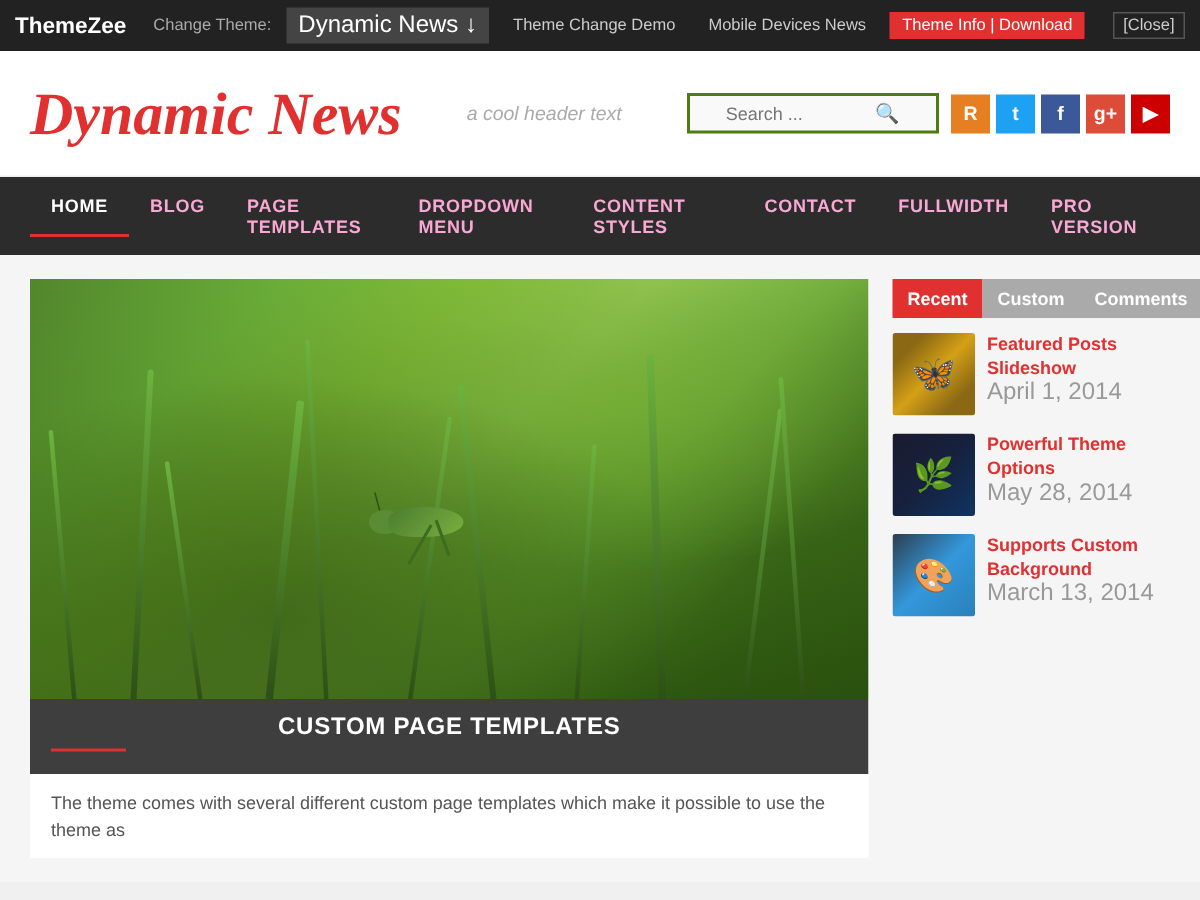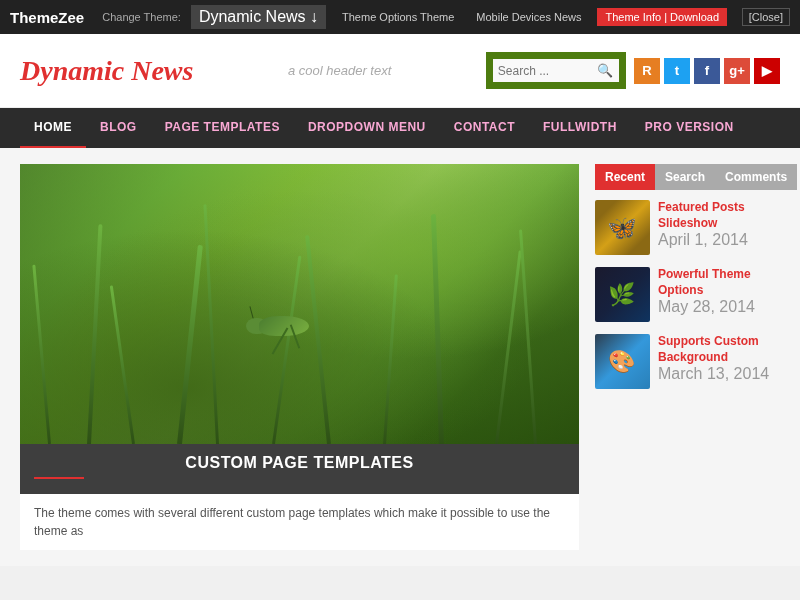--- a/index.html
+++ b/index.html
@@ -51,41 +51,41 @@
     
     .site-header {
       background: #fff;
       padding: 18px 20px;
       display: flex;
       align-items: center;
       justify-content: space-between;
       border-bottom: 1px solid #eee;
     }
     .site-title {
-      font-size: 28px;
+      font-size: 40px;
       font-weight: bold;
       color: #e03030;
       font-family: Georgia, serif;
       font-style: italic;
     }
     .header-middle {
       color: #aaa;
       font-size: 13px;
       font-style: italic;
     }
     .header-right {
       display: flex;
       align-items: center;
       gap: 8px;
     }
     .search-box {
       display: flex;
       align-items: center;
-      border: 7px solid #4d7c0f;
-      padding: 4px 5px;
+      border: 2px solid #4d7c0f;
+      padding: 4px 24px;
       background: #f9f9f9;
     }
     .search-box input {
       border: none;
       background: transparent;
       font-size: 12px;
       outline: none;
       width: 100px;
       color: #999;
     }
@@ -355,21 +355,21 @@
       margin-top: 3px;
     }
   </style>
 </head>
 <body>
 
 <div class="top-bar">
   <span class="logo">ThemeZee</span>
   <span class="change-theme-label">Change Theme:</span>
   <button class="theme-btn">Dynamic News ↓</button>
-  <a class="top-link">Theme Options Theme</a>
+  <a class="top-link">Theme Change Demo</a>
   <a class="top-link">Mobile Devices News</a>
   <a class="top-link" style="background:#e03030;color:#fff;padding:3px 8px;">Theme Info | Download</a>
   <span class="close-btn">[Close]</span>
 </div>
 
 <div class="site-header">
   <div class="site-title">Dynamic News</div>
   <div class="header-middle">a cool header text</div>
   <div class="header-right">
     <div class="search-box">
@@ -392,20 +392,23 @@
         <a>HOME</a>
       </li>
     <li>
         <a>BLOG</a>
       </li>
     <li>
         <a>PAGE TEMPLATES</a>
       </li>
     <li>
         <a>DROPDOWN MENU</a>
+      </li>
+    <li>
+        <a>CONTENT STYLES</a>
       </li>
     <li>
         <a>CONTACT</a>
       </li>
     <li>
         <a>FULLWIDTH</a>
       </li>
     <li>
         <a>PRO VERSION</a>
       </li>
@@ -442,21 +445,21 @@
         <h2>CUSTOM PAGE TEMPLATES</h2>
         <div class="divider"></div>
       </div>
     </div>
     <div class="post-excerpt">The theme comes with several different custom page templates which make it possible to use the theme as</div>
   </div>
 
   <div class="sidebar">
     <div class="sidebar-tabs">
       <div class="sidebar-tab active">Recent</div>
-      <div class="sidebar-tab inactive">Search</div>
+      <div class="sidebar-tab inactive">Custom</div>
       <div class="sidebar-tab inactive">Comments</div>
     </div>
 
     <div class="sidebar-post">
       <div class="sidebar-thumb">
         <div class="thumb-butterfly"></div>
       </div>
       <div class="sidebar-post-info">
         <a>Featured Posts Slideshow</a>
         <span class="post-date">April 1, 2014</span>

